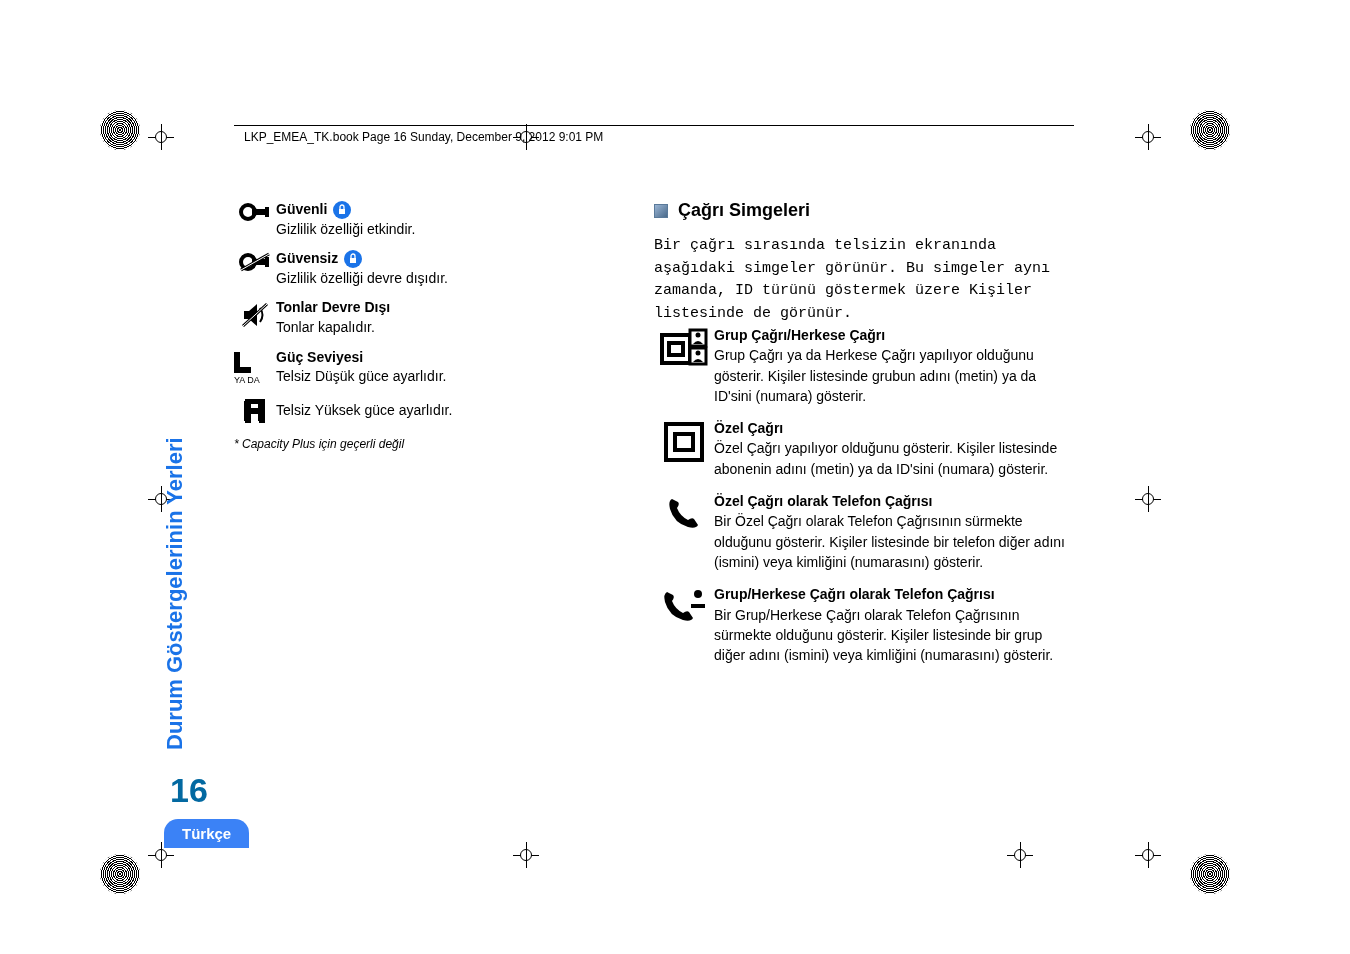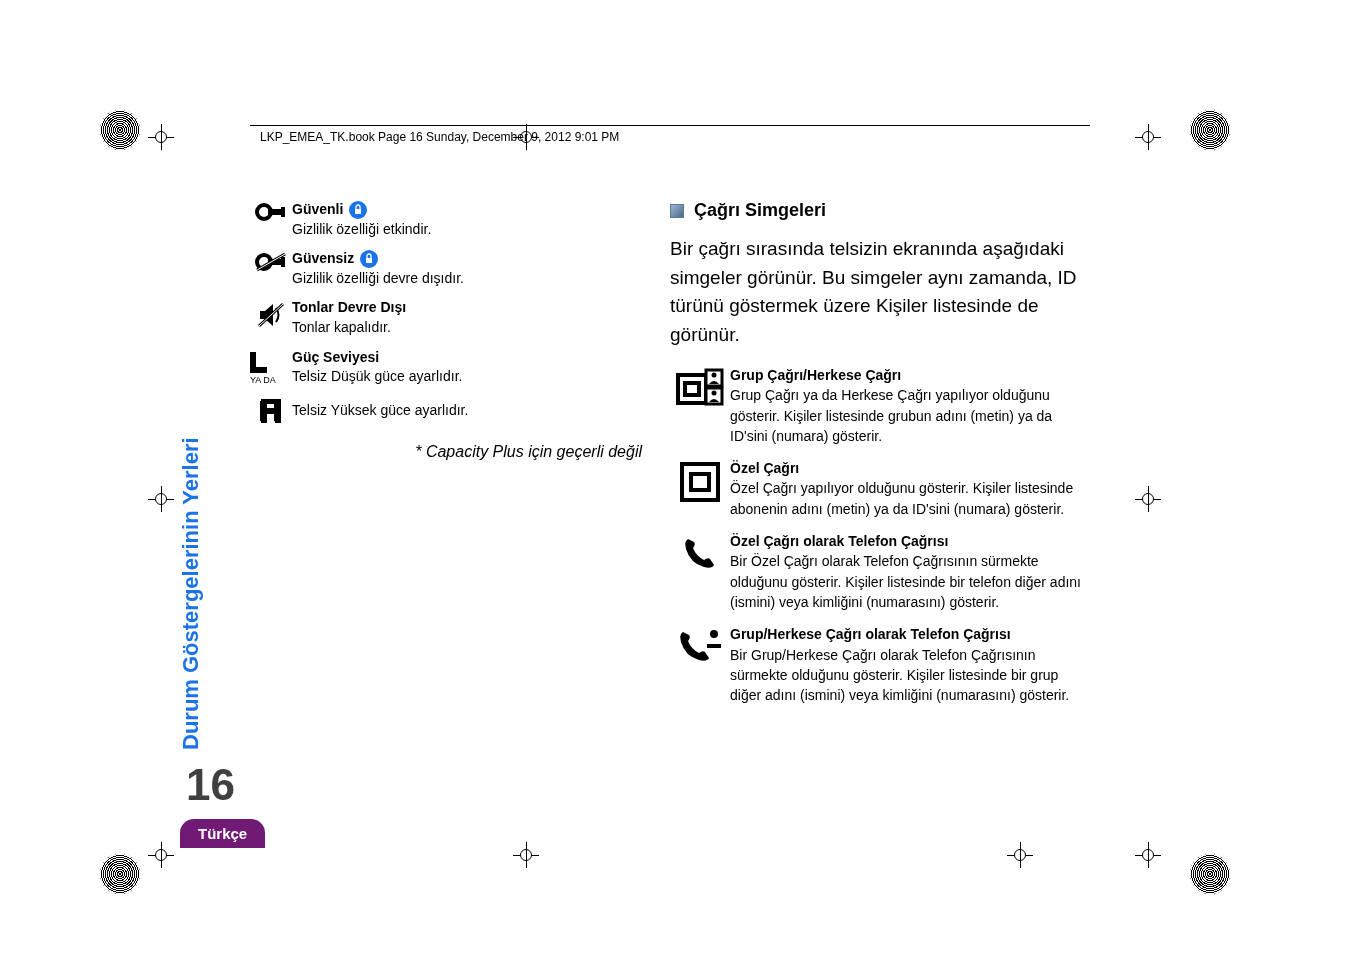--- a/index.html
+++ b/index.html
@@ -6,21 +6,21 @@
 body {
   width: 1350px;
   height: 954px;
   background: #fff;
   font-family: Arial, Helvetica, sans-serif;
   position: relative;
   overflow: hidden;
 }
 .page-area {
   position: absolute;
-  left: 180px;
+  left: 164px;
   top: 90px;
   width: 990px;
   height: 780px;
 }
 .header-line {
   position: absolute;
   top: 35px;
   left: 70px;
   right: 80px;
   border-top: 1px solid #000;
@@ -69,46 +69,45 @@
   width: 18px;
   height: 18px;
   background: #1a73e8;
   border-radius: 50%;
   display: inline-flex;
   align-items: center;
   justify-content: center;
 }
 .circle-badge svg { width: 12px; height: 12px; }
 .footnotes {
-  text-align: right;
   font-style: italic;
-  font-size: 16px;
-  margin-top: 18px;
+  font-size: 12px;
+  margin-top: 12px;
   padding-right: 8px;
 }
 .section-head {
   display: flex;
   align-items: center;
   gap: 10px;
   margin-bottom: 14px;
 }
 .section-square {
   width: 14px;
   height: 14px;
   background: linear-gradient(135deg, #9ab5d4, #4a6a8a);
   border: 1px solid #5a7a9a;
 }
 .section-title {
   font-size: 18px;
   font-weight: bold;
 }
 .intro {
-  font-size: 19px;
+  font-size: 15px;
   line-height: 1.5;
-  margin-bottom: 16px;
+  font-family: Liberation Mono, monospace;
 }
 .r-entry {
   display: flex;
   margin-bottom: 12px;
   font-size: 14px;
   line-height: 1.45;
 }
 .r-entry .ric {
   width: 60px;
   flex-shrink: 0;
@@ -126,29 +125,29 @@
   transform-origin: left bottom;
   font-size: 22px;
   font-weight: bold;
   color: #1a73e8;
   white-space: nowrap;
 }
 .page-num {
   position: absolute;
   left: 6px;
   bottom: 60px;
-  font-size: 44px;
+  font-size: 34px;
   font-weight: bold;
-  color: #404040;
+  color: #0369a1;
 }
 .lang-tab {
   position: absolute;
   left: 0;
   bottom: 22px;
-  background: #701a75;
+  background: #3b82f6;
   color: #fff;
   padding: 6px 18px;
   border-radius: 14px 14px 0 0;
   font-size: 15px;
   font-weight: bold;
 }
 .reg-mark {
   position: absolute;
   width: 26px;
   height: 26px;

